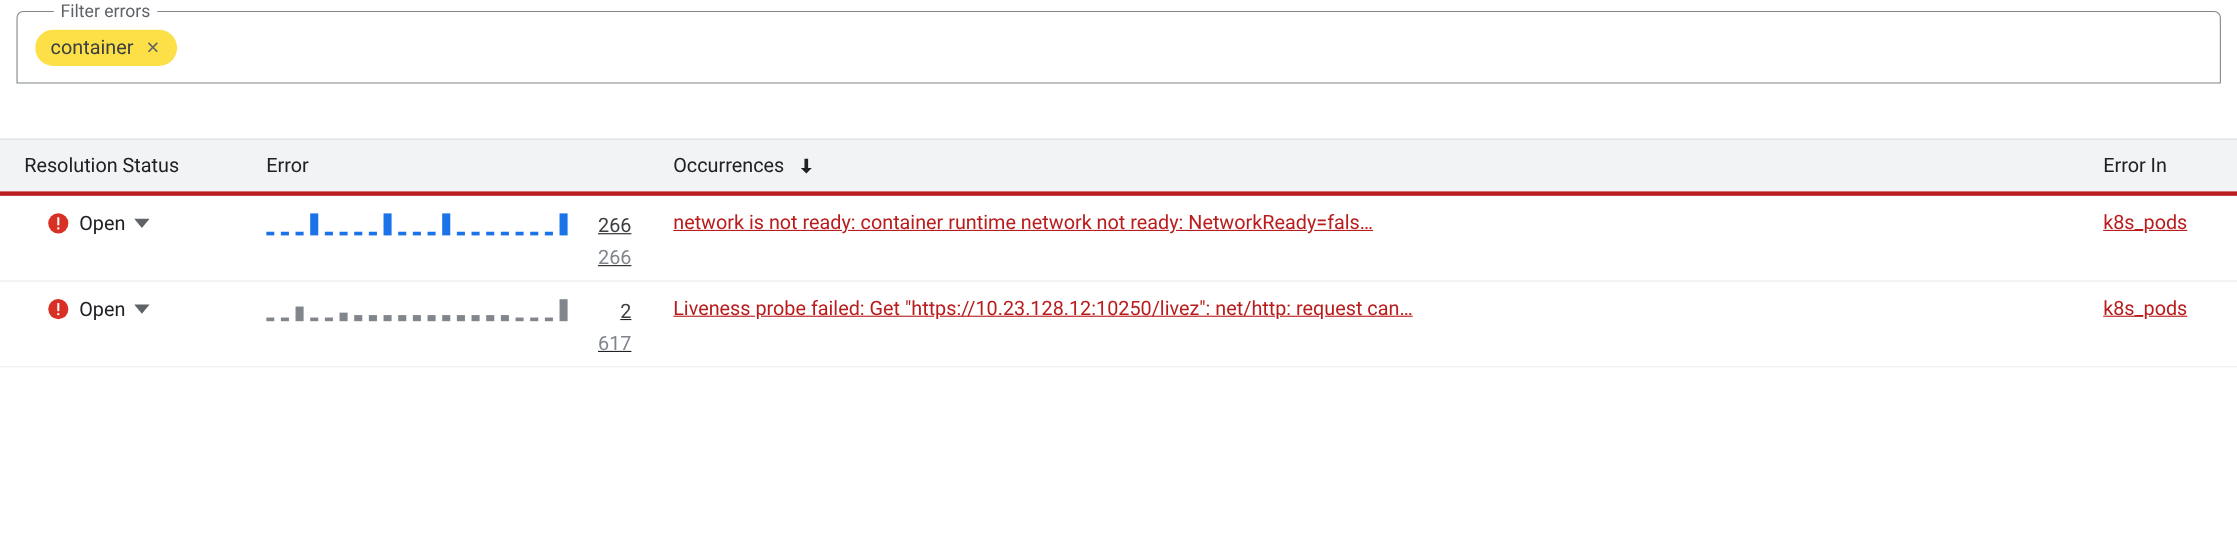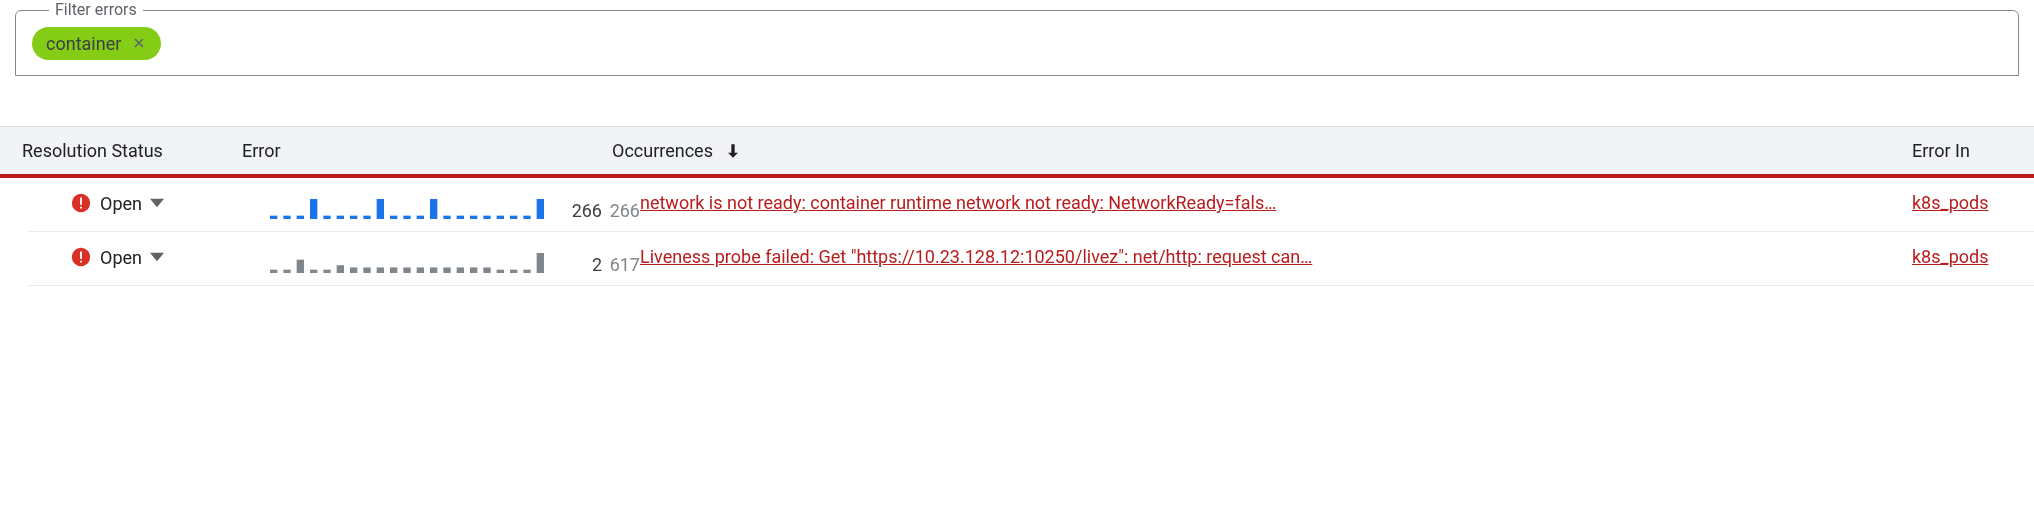--- a/index.html
+++ b/index.html
@@ -25,21 +25,21 @@
       border-top-right-radius: 6px;
       padding: 14px 16px;
       min-height: 66px;
       display: flex;
       align-items: center;
       gap: 8px;
     }
     .chip {
       display: inline-flex;
       align-items: center;
-      background: #84cc16;
+      background: #fde047;
       border-radius: 20px;
       padding: 6px 14px;
       font-size: 18px;
       color: #3c4043;
       gap: 10px;
     }
     .chip-close {
       display: inline-flex;
       color: #5f6368;
       cursor: pointer;
@@ -70,36 +70,37 @@
     }
     .sort-icon { display: inline-flex; }
     .sort-icon svg { width: 20px; height: 20px; }
     
     .table-row {
       display: grid;
       grid-template-columns: 220px 370px 1fr 100px;
       padding: 14px 22px 10px 22px;
       border-bottom: 1px solid #e8eaed;
       align-items: start;
-      margin-left: 28px;
     }
     
     .status-cell {
       display: flex;
       align-items: center;
       gap: 8px;
       padding-left: 20px;
     }
     .status-icon { display: inline-flex; }
     .status-icon svg { width: 22px; height: 22px; }
     .dropdown-icon { display: inline-flex; color: #5f6368; }
     .dropdown-icon svg { width: 14px; height: 14px; }
     
     .occurrences-cell {
       display: flex;
+      flex-direction: column;
+      text-decoration: underline;
     }
     .occ-top {
       display: flex;
       align-items: flex-end;
       gap: 12px;
     }
     .sparkline {
       flex: 0 0 280px;
     }
     .occ-count {

